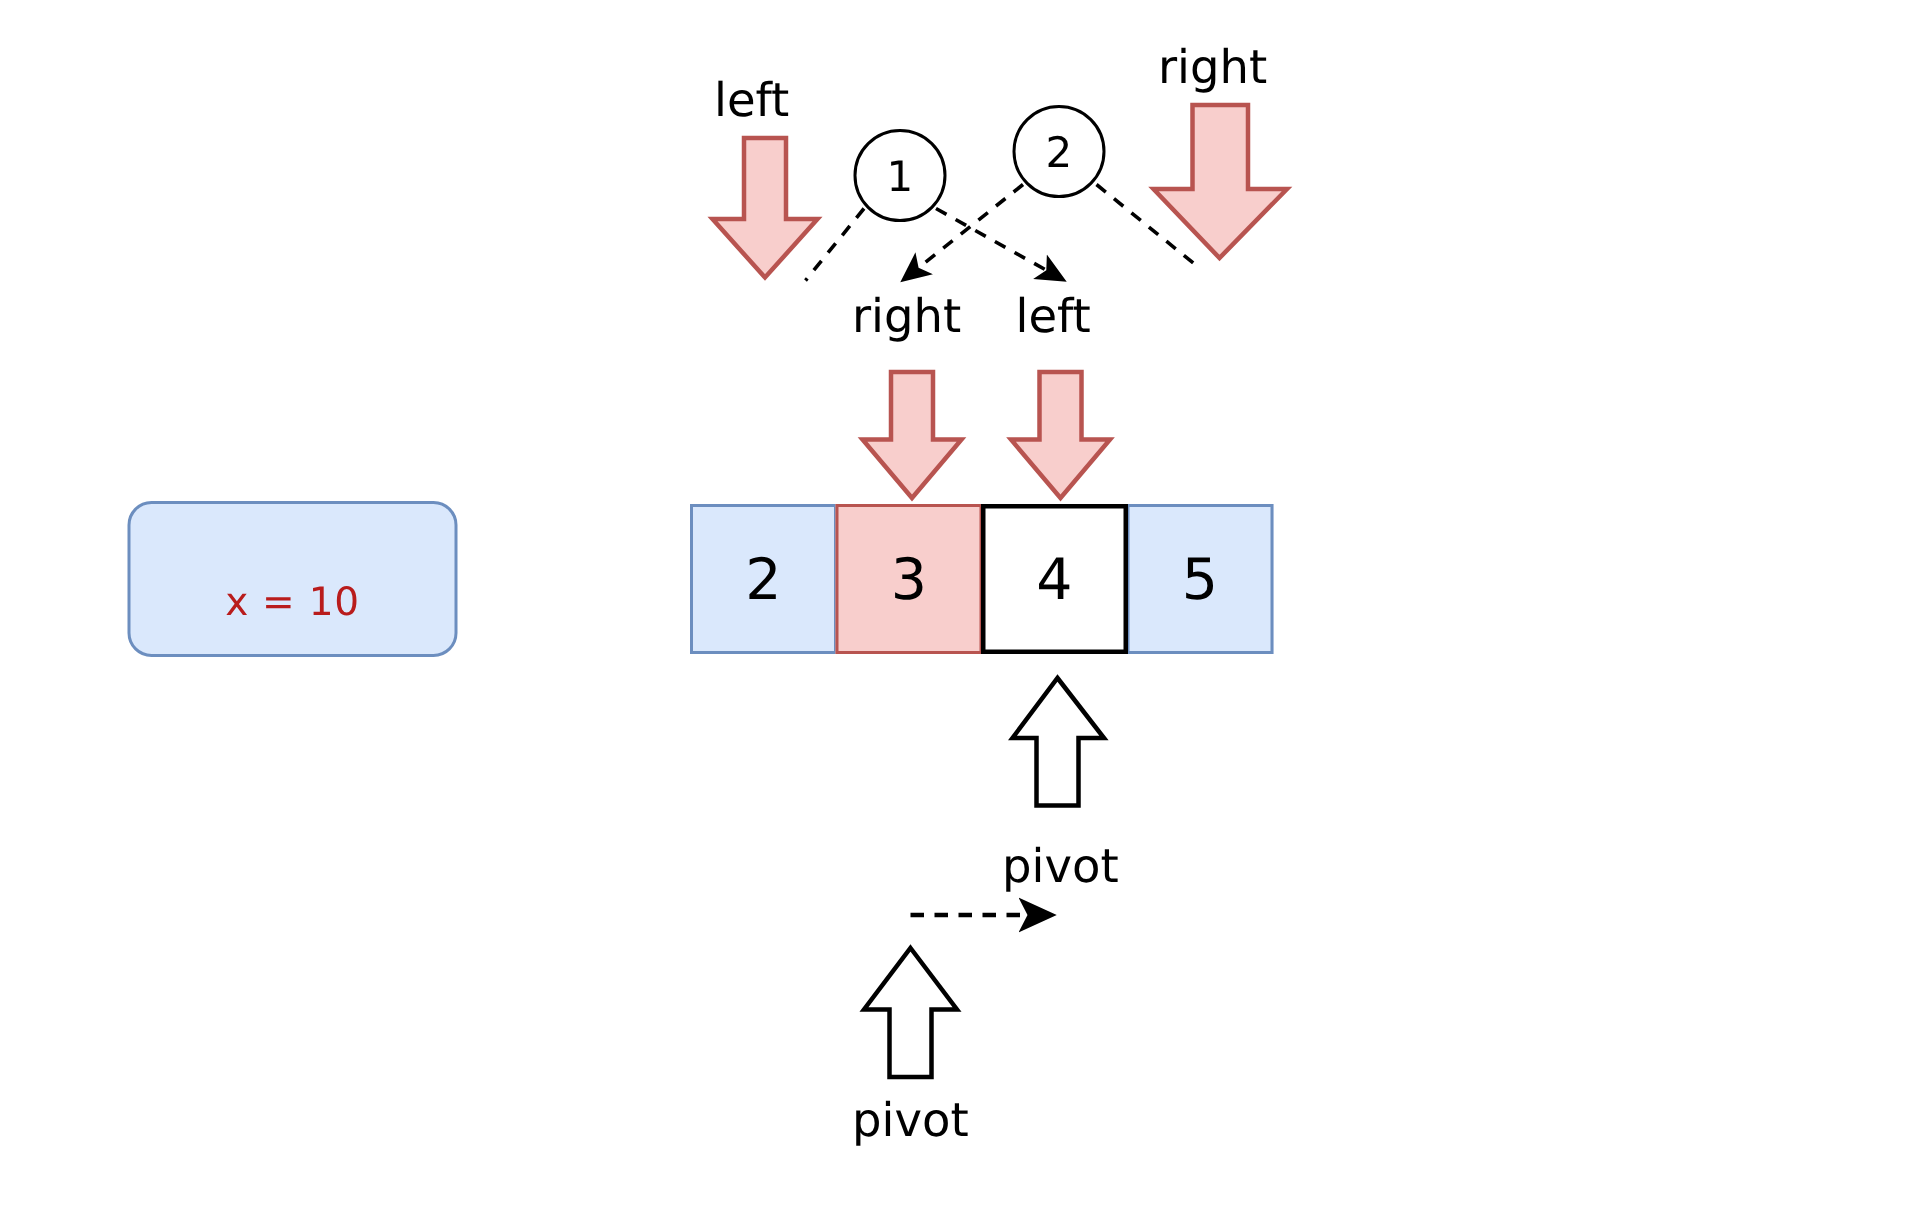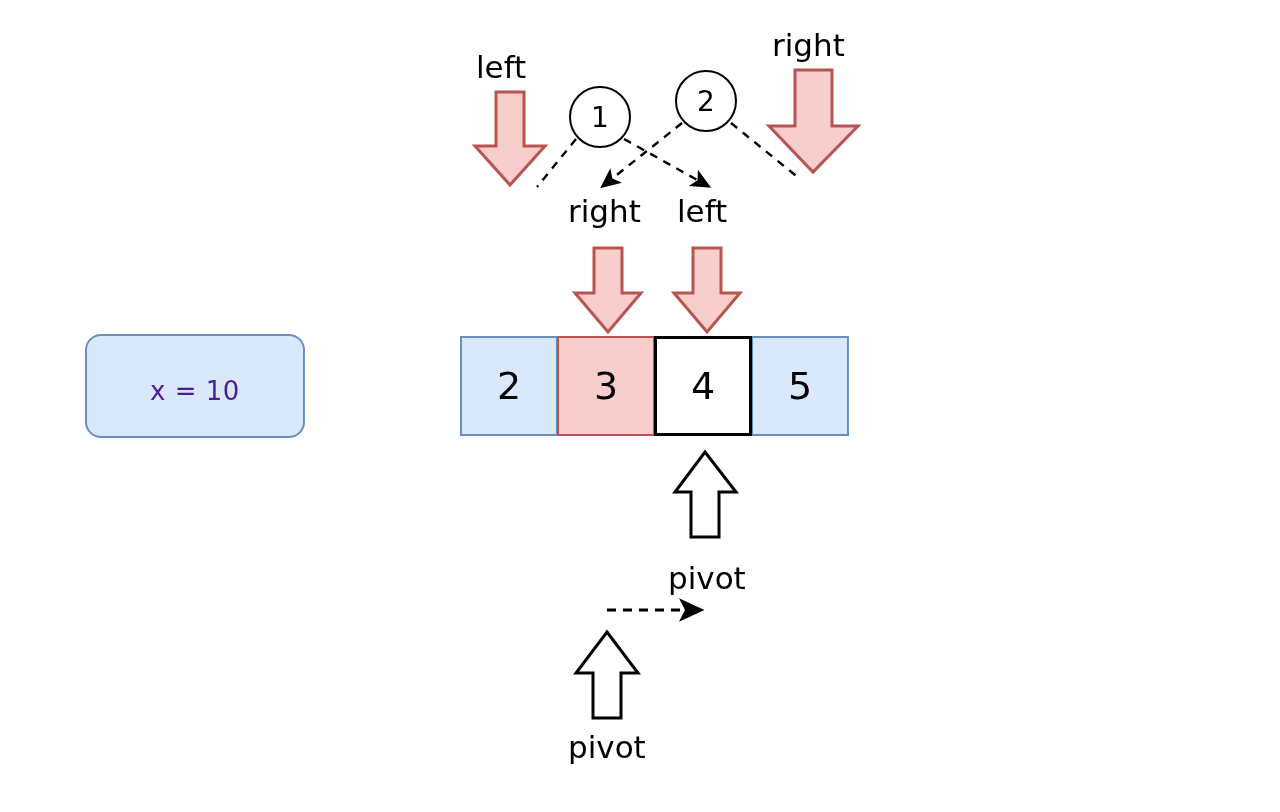--- a/index.html
+++ b/index.html
@@ -40,28 +40,28 @@
     width: 220px;
     height: 104px;
     background: #dae8fc;
     border: 2px solid #6c8ebf;
     border-radius: 16px;
     box-sizing: border-box;
   }
   .var-box-text {
     position: absolute;
     left: 0;
-    top: 5px;
+    top: 16px;
     width: 100%;
     height: 100%;
     display: flex;
     align-items: center;
     justify-content: center;
     font-size: 26px;
-    color: #4c1d95;
+    color: #b91c1c;
     letter-spacing: 0.5px;
   }
 
   
   .array {
     position: absolute;
     left: 460px;
     top: 336px;
     display: flex;
   }

